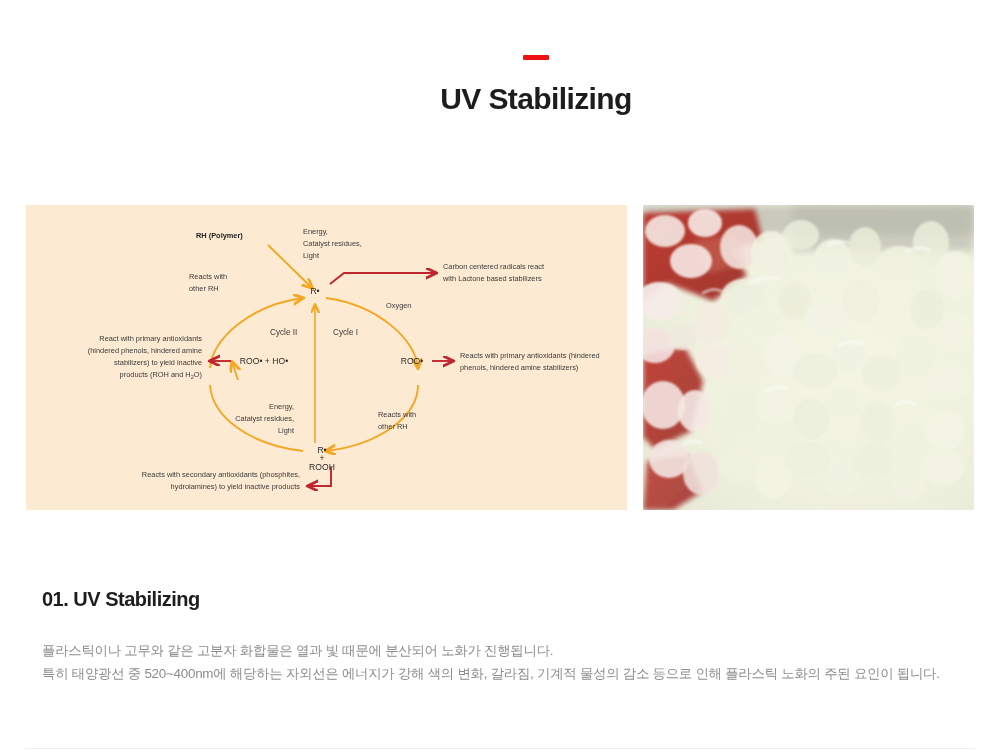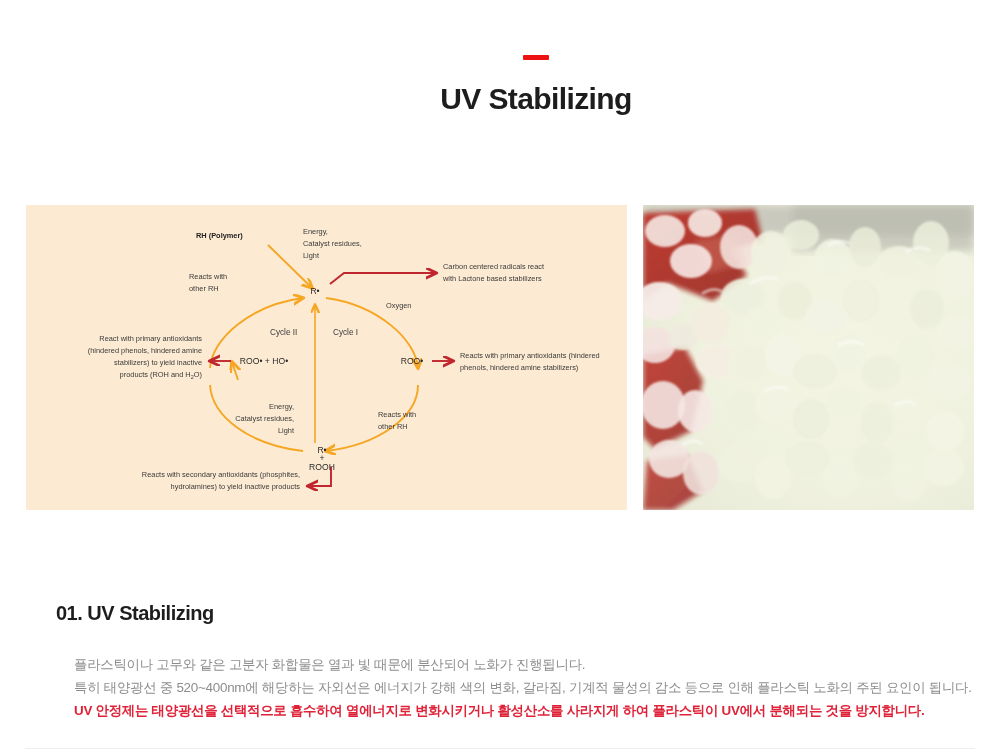--- a/index.html
+++ b/index.html
@@ -100,31 +100,31 @@
     position: absolute;
     top: 586px;
     left: 42px;
     width: 940px;
   }
   #section-heading {
     font-size: 20px;
     font-weight: bold;
     color: #1d1d1d;
     letter-spacing: -0.5px;
-    margin: 14px;
+    margin: 0;
     line-height: 1.3;
   }
   #body-paragraph {
     margin: 27px 0 0 0;
     font-size: 13.4px;
     line-height: 1.72;
     color: #8d8d8d;
     letter-spacing: -0.25px;
   }
-  .para-line { display: block; white-space: nowrap; margin-left: 32px; }
+  .para-line { display: block; white-space: nowrap; }
   .para-line.highlight {
     color: #e02238;
     font-weight: bold;
   }
 
   
   #footer-divider {
     position: absolute;
     left: 25px;
     top: 748px;
@@ -325,17 +325,16 @@
       <rect x="0" y="0" width="331" height="305" fill="#fbfbee" opacity="0.16"></rect>
     </svg>
   </div>
 </div>
 
 <div id="body-section">
   <h2 id="section-heading">01. UV Stabilizing</h2>
   <p id="body-paragraph">
     <span class="para-line">플라스틱이나 고무와 같은 고분자 화합물은 열과 빛 때문에 분산되어 노화가 진행됩니다.</span>
     <span class="para-line">특히 태양광선 중 520~400nm에 해당하는 자외선은 에너지가 강해 색의 변화, 갈라짐, 기계적 물성의 감소 등으로 인해 플라스틱 노화의 주된 요인이 됩니다.</span>
-    <span class="para-line highlight" style="color: rgb(224, 34, 56);">UV 안정제는 태양광선을 선택적으로 흡수하여 열에너지로 변화시키거나 활성산소를 사라지게 하여 플라스틱이 UV에서 분해되는 것을 방지합니다.</span>
   </p>
 </div>
 
 <div id="footer-divider"></div>
 
 </body></html>

